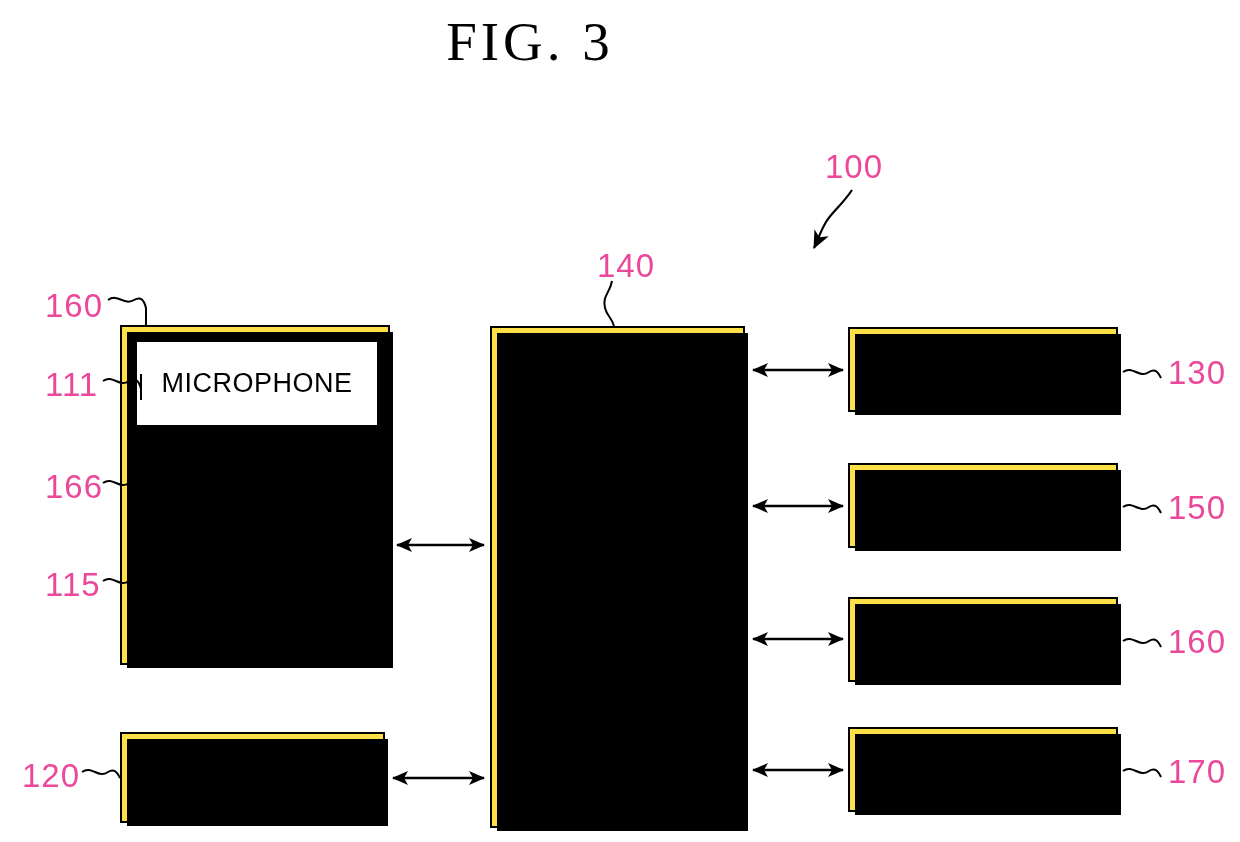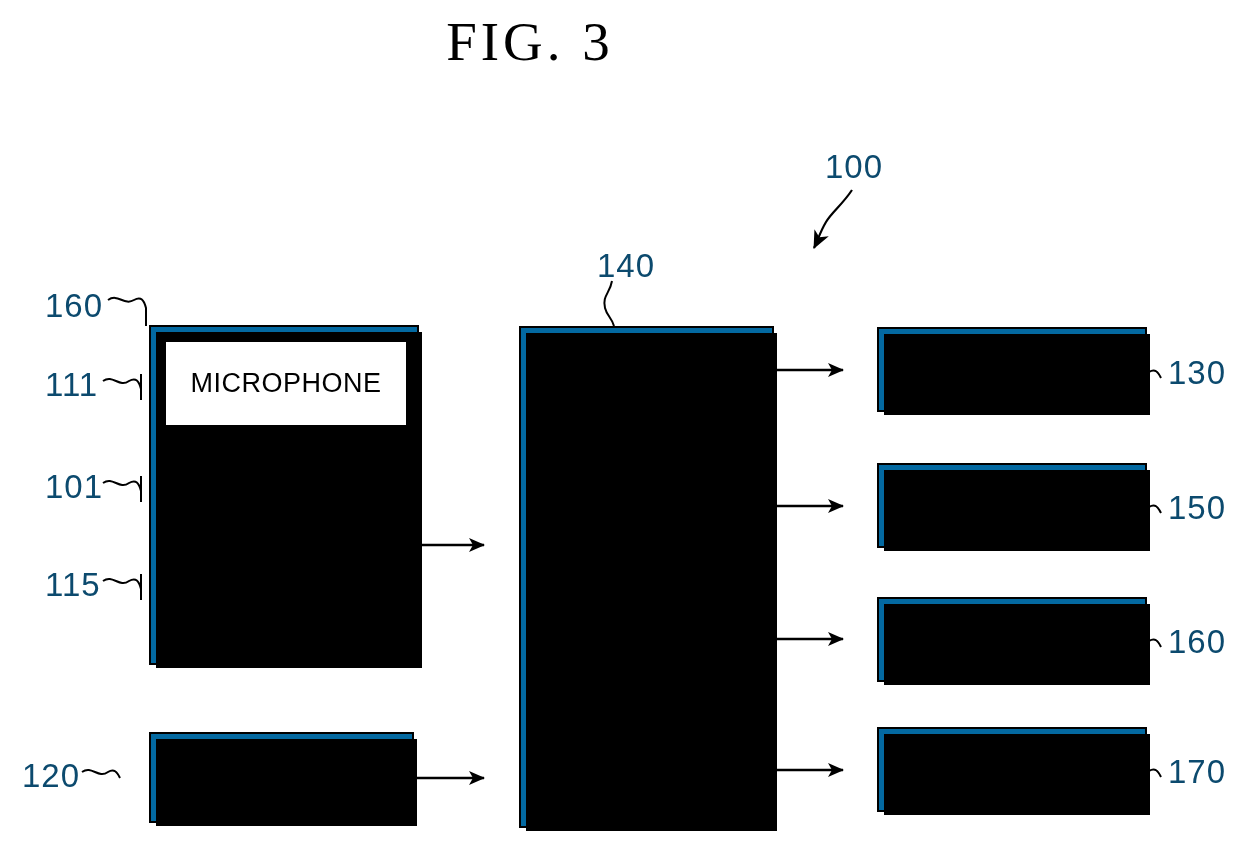--- a/index.html
+++ b/index.html
@@ -32,26 +32,25 @@
     letter-spacing: 4px;
     line-height: 1;
     color: #000;
   }
 
   
   .box {
     position: absolute;
     box-sizing: border-box;
     border: 2px solid #000;
-    background: #0369a1;
+    background: #fde047;
     display: flex;
     align-items: center;
     justify-content: center;
     text-align: right;
-    margin-left: 29px;
   }
   
   .box.shadow::after {
     content: "";
     position: absolute;
     left: 5px;
     top: 5px;
     right: -5px;
     bottom: -5px;
     background: #000;
@@ -144,21 +143,21 @@
   #box-display { top: 463px; }
   #box-speaker { top: 597px; }
   #box-sensor  { top: 727px; }
 
   
   .ref {
     position: absolute;
     font-family: "Liberation Sans", sans-serif;
     font-size: 33px;
     letter-spacing: 1px;
-    color: #0c4a6e;
+    color: #ec4899;
     white-space: nowrap;
   }
 
   
   #overlay {
     position: absolute;
     left: 0;
     top: 0;
     width: 1240px;
     height: 842px;
@@ -201,21 +200,21 @@
   </div>
   <div class="box shadow right-box" id="box-speaker">
     <span class="box-label">SPEAKER</span>
   </div>
   <div class="box shadow right-box" id="box-sensor">
     <span class="box-label">SENSOR</span>
   </div>
 
   <div class="ref" style="left:45px;  top:287px;">160</div>
   <div class="ref" style="left:45px;  top:366px;">111</div>
-  <div class="ref" style="left:45px;  top:468px;">101</div>
+  <div class="ref" style="left:45px;  top:468px;">166</div>
   <div class="ref" style="left:45px;  top:566px;">115</div>
   <div class="ref" style="left:22px;  top:757px;">120</div>
   <div class="ref" style="left:597px; top:247px;">140</div>
   <div class="ref" style="left:825px; top:148px;">100</div>
   <div class="ref" style="left:1168px;top:354px;">130</div>
   <div class="ref" style="left:1168px;top:489px;">150</div>
   <div class="ref" style="left:1168px;top:623px;">160</div>
   <div class="ref" style="left:1168px;top:753px;">170</div>
 
   <svg id="overlay" viewBox="0 0 1240 842">

